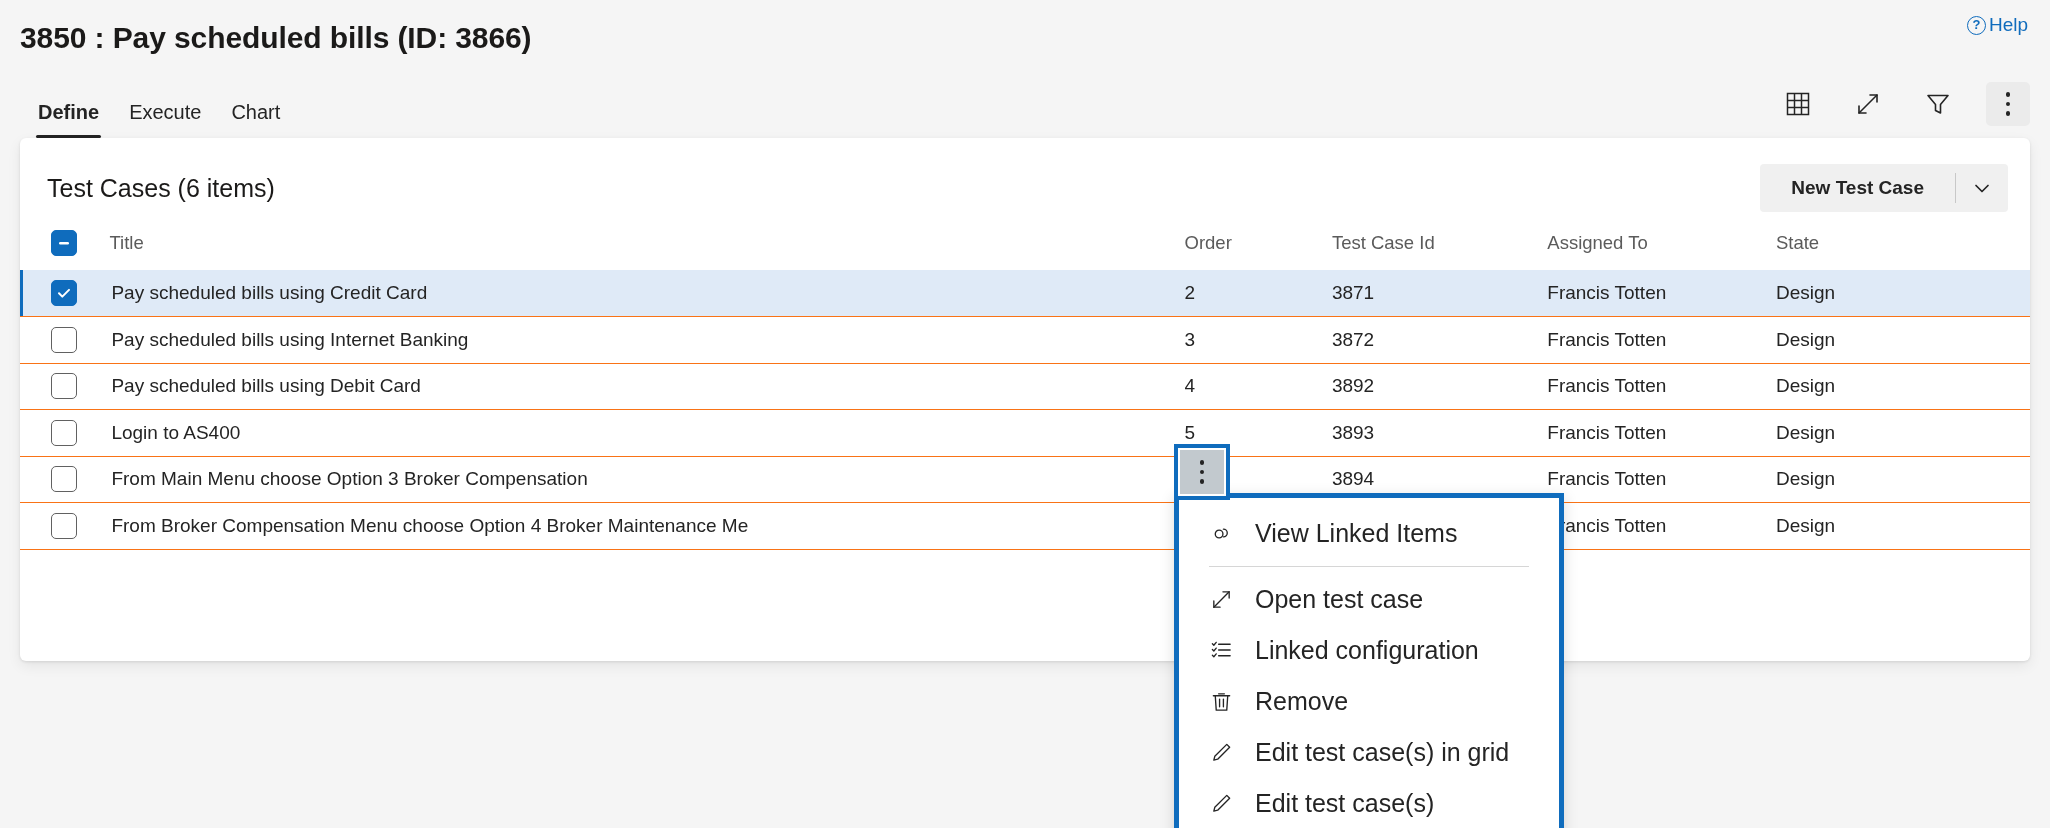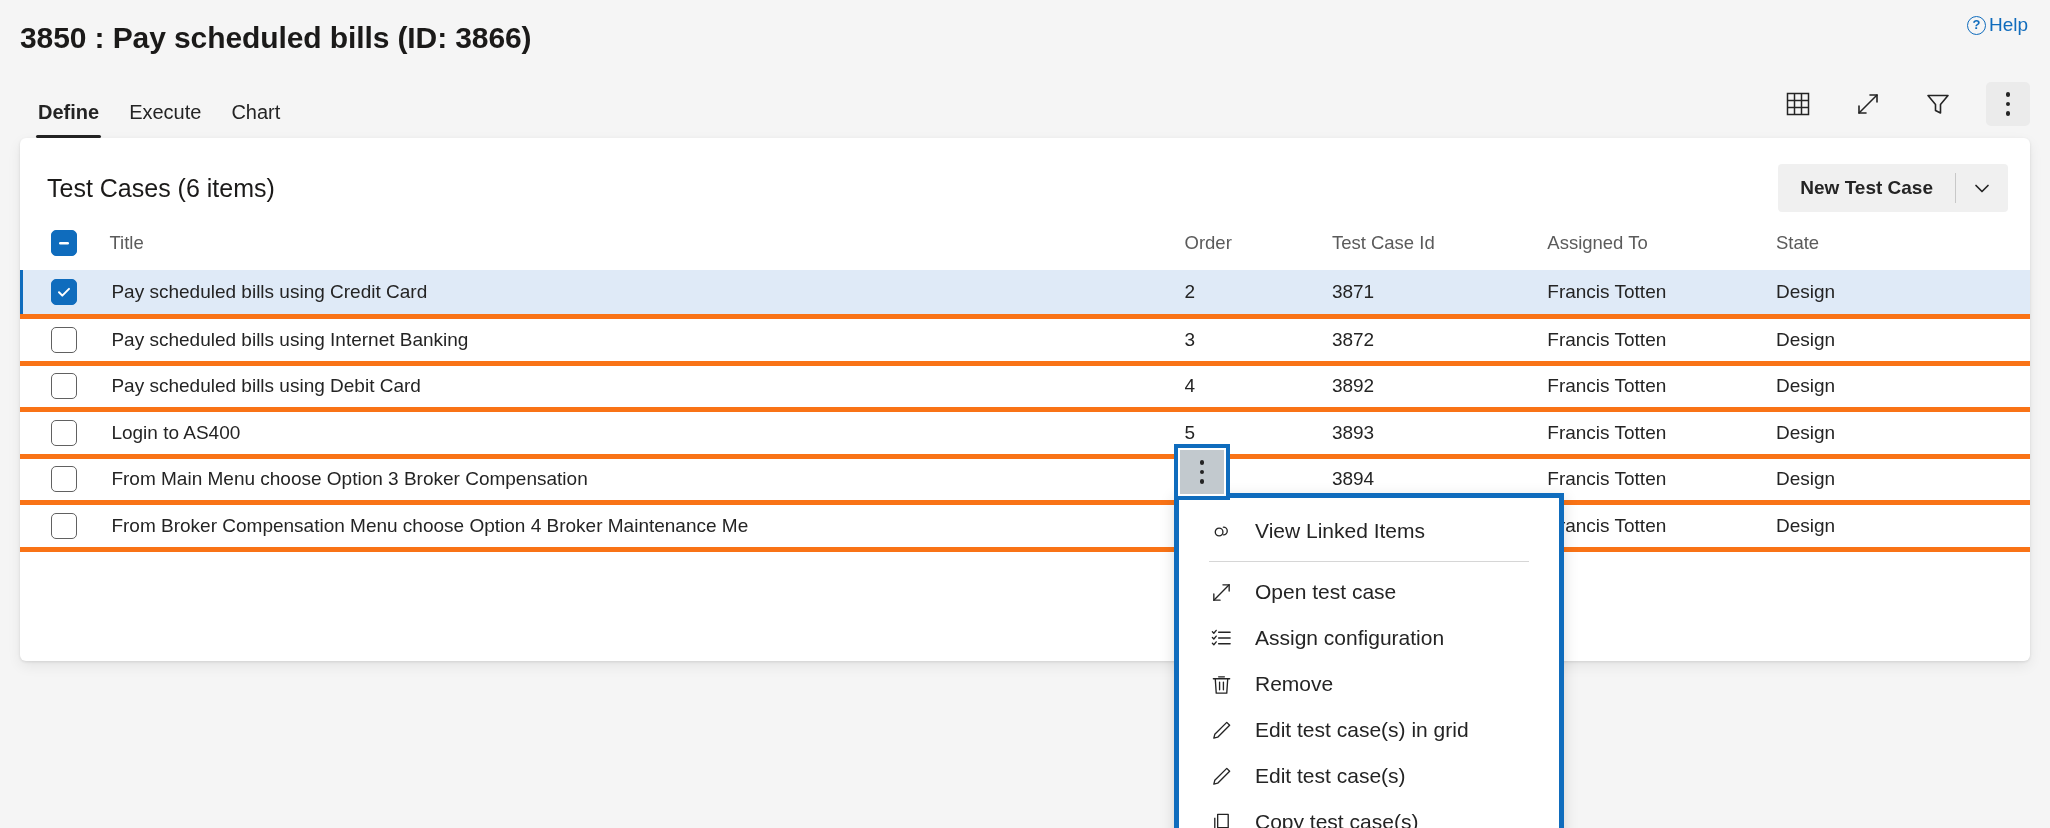--- a/index.html
+++ b/index.html
@@ -129,21 +129,21 @@
     display: flex;
     align-items: stretch;
     background: #f0f0f0;
     border-radius: 4px;
     height: 48px;
     cursor: pointer;
   }
   .split-btn .main {
     display: flex;
     align-items: center;
-    padding: 0 22px;
+    padding: 0 31px;
     font-size: 19px;
     font-weight: 700;
     color: #242424;
     white-space: nowrap;
   }
   .split-btn .divider { width: 1px; background: #c8c8c8; margin: 9px 0; }
   .split-btn .chev {
     width: 52px;
     display: flex;
     align-items: center;
@@ -164,21 +164,21 @@
     color: #5b5b5b;
     padding: 8px 0 14px 0;
     vertical-align: middle;
   }
   table.grid td {
     font-size: 19px;
     color: #242424;
     padding: 0;
     height: 46.5px;
     vertical-align: middle;
-    border-bottom: 5px solid #f97316;
+    border-bottom: 1px solid #f97316;
     white-space: nowrap;
     overflow: hidden;
   }
   tr.row.selected td { background: #dfeaf7; }
   tr.row.selected td.c-check { box-shadow: inset 3px 0 0 #0f6cbd; }
 
   .c-check { width: 88px; padding-left: 0 !important; }
   .c-title { width: 1058px; margin-left: 20px; }
   .c-order { width: 145px; }
   .c-tcid  { width: 212px; }
@@ -250,21 +250,21 @@
     border: 5px solid #0f6cbd;
     z-index: 25;
     padding: 10px 0 14px 0;
     box-shadow: 0 4px 14px rgba(0,0,0,.14);
   }
   .ctx-item {
     display: flex;
     align-items: center;
     gap: 22px;
     padding: 11px 24px 11px 30px;
-    font-size: 21px;
+    font-size: 25px;
     color: #242424;
     cursor: pointer;
     white-space: nowrap;
   }
   .ctx-icon {
     width: 24px;
     height: 24px;
     display: flex;
     align-items: center;
     justify-content: center;
@@ -493,21 +493,21 @@
       <span class="ctx-icon">
         <svg width="23" height="23" viewBox="0 0 24 24" fill="none" stroke="#242424" stroke-width="1.4" stroke-linecap="round" stroke-linejoin="round">
           <line x1="9" y1="5.5" x2="21" y2="5.5"></line>
           <line x1="9" y1="11.5" x2="21" y2="11.5"></line>
           <line x1="9" y1="17.5" x2="21" y2="17.5"></line>
           <polyline points="2.5,5 4,6.5 6.5,3.5"></polyline>
           <polyline points="2.5,11 4,12.5 6.5,9.5"></polyline>
           <polyline points="2.5,17 4,18.5 6.5,15.5"></polyline>
         </svg>
       </span>
-      <span>Assign configuration</span>
+      <span>Linked configuration</span>
     </div>
 
     <div class="ctx-item">
       <span class="ctx-icon">
         <svg width="23" height="23" viewBox="0 0 24 24" fill="none" stroke="#242424" stroke-width="1.4" stroke-linecap="round" stroke-linejoin="round">
           <line x1="3.5" y1="6" x2="20.5" y2="6"></line>
           <path d="M5.5 6 L6.5 21 H17.5 L18.5 6"></path>
           <path d="M9 4 H15"></path>
           <line x1="10" y1="9.5" x2="10" y2="17.5"></line>
           <line x1="14" y1="9.5" x2="14" y2="17.5"></line>

